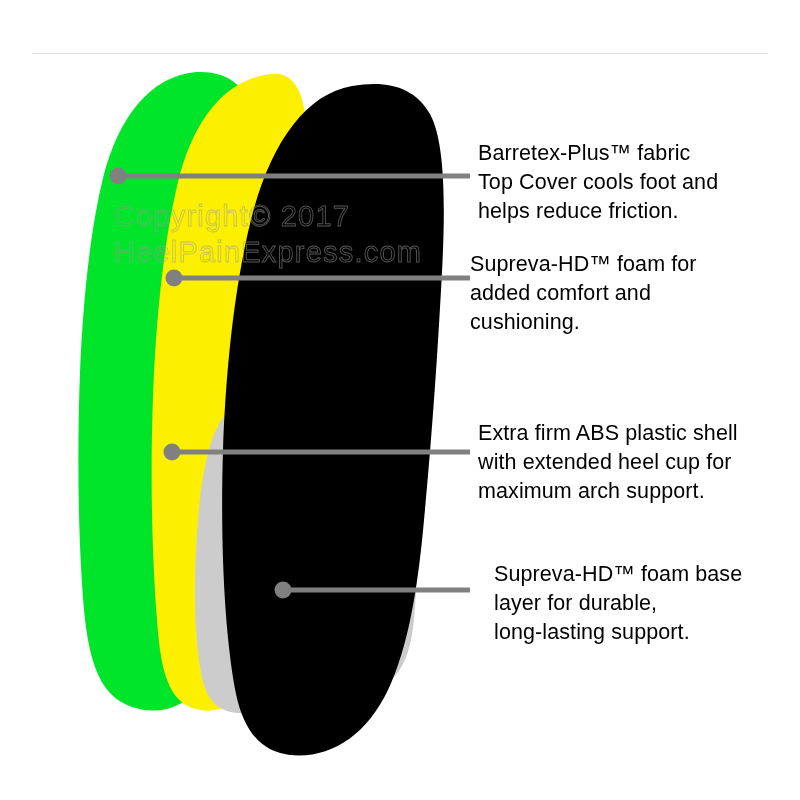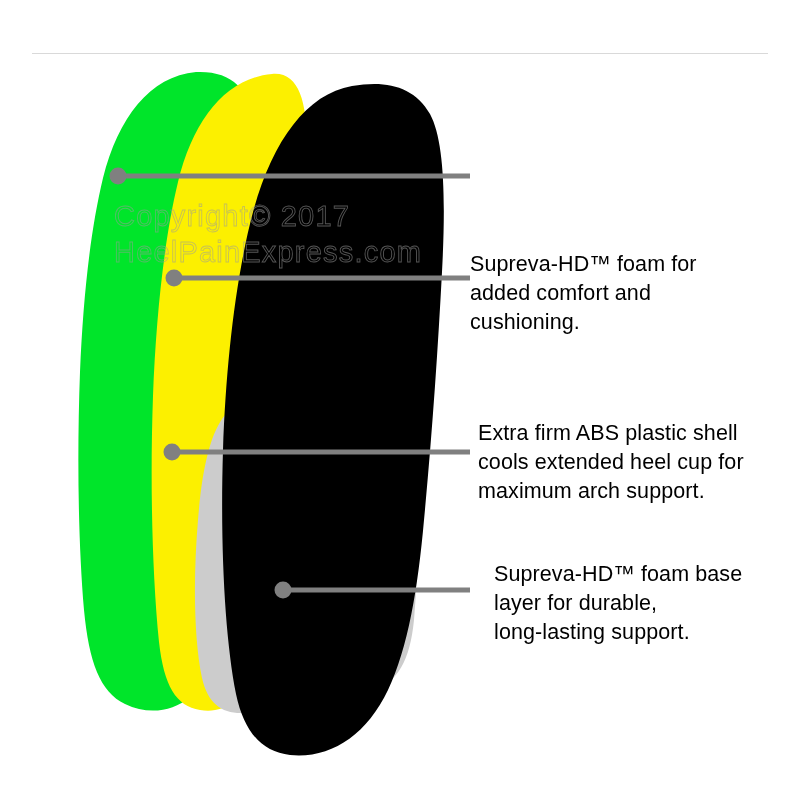--- a/index.html
+++ b/index.html
@@ -137,26 +137,29 @@
       <line x1="172" y1="452" x2="470" y2="452" stroke="#808080" stroke-width="5"></line>
       <circle cx="172" cy="452" r="8.5" fill="#808080"></circle>
     </g>
 
     <g>
       <line x1="283" y1="590" x2="470" y2="590" stroke="#808080" stroke-width="5"></line>
       <circle cx="283" cy="590" r="8.5" fill="#808080"></circle>
     </g>
   </svg>
 
+  <div class="callout" id="callout-0">Barretex-Plus™ fabric
+Top Cover cools foot and
+helps reduce friction.</div>
 
   <div class="callout" id="callout-1">Supreva-HD™ foam for
 added comfort and
 cushioning.</div>
 
   <div class="callout" id="callout-2">Extra firm ABS plastic shell
-cools extended heel cup for
+with extended heel cup for
 maximum arch support.</div>
 
   <div class="callout" id="callout-3">Supreva-HD™ foam base
 layer for durable,
 long-lasting support.</div>
 
 </div>
 
 </body></html>

